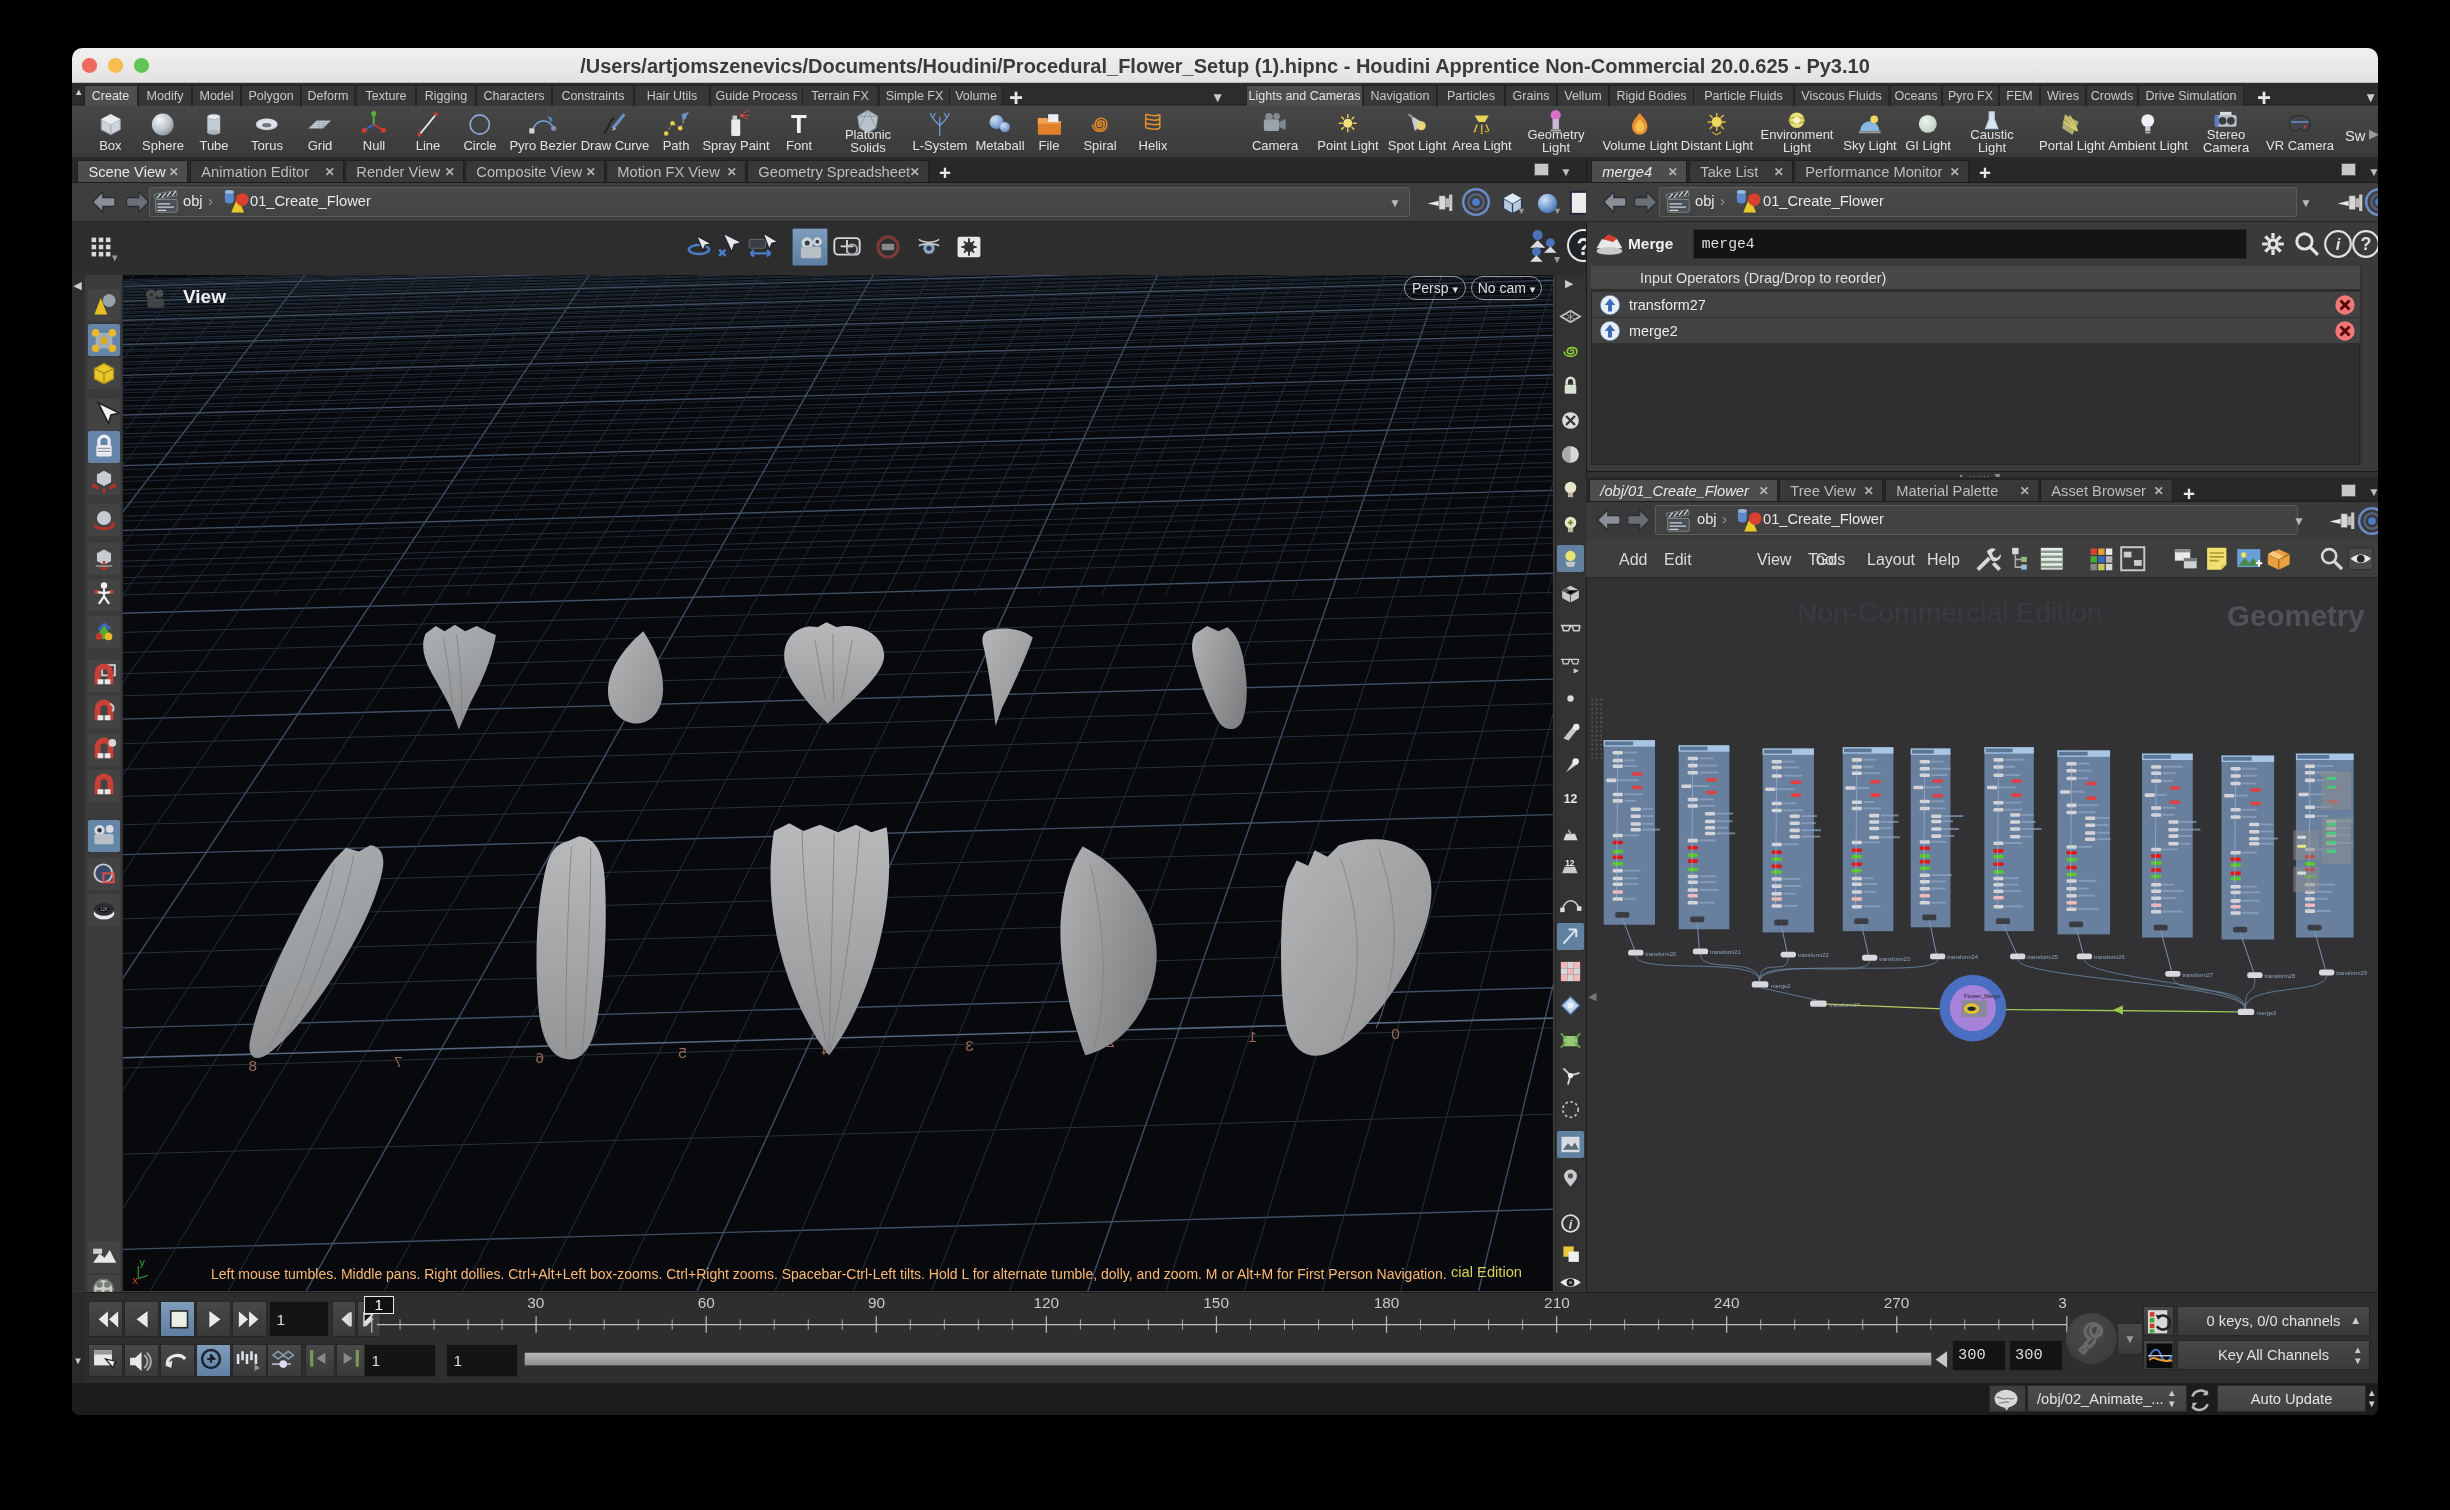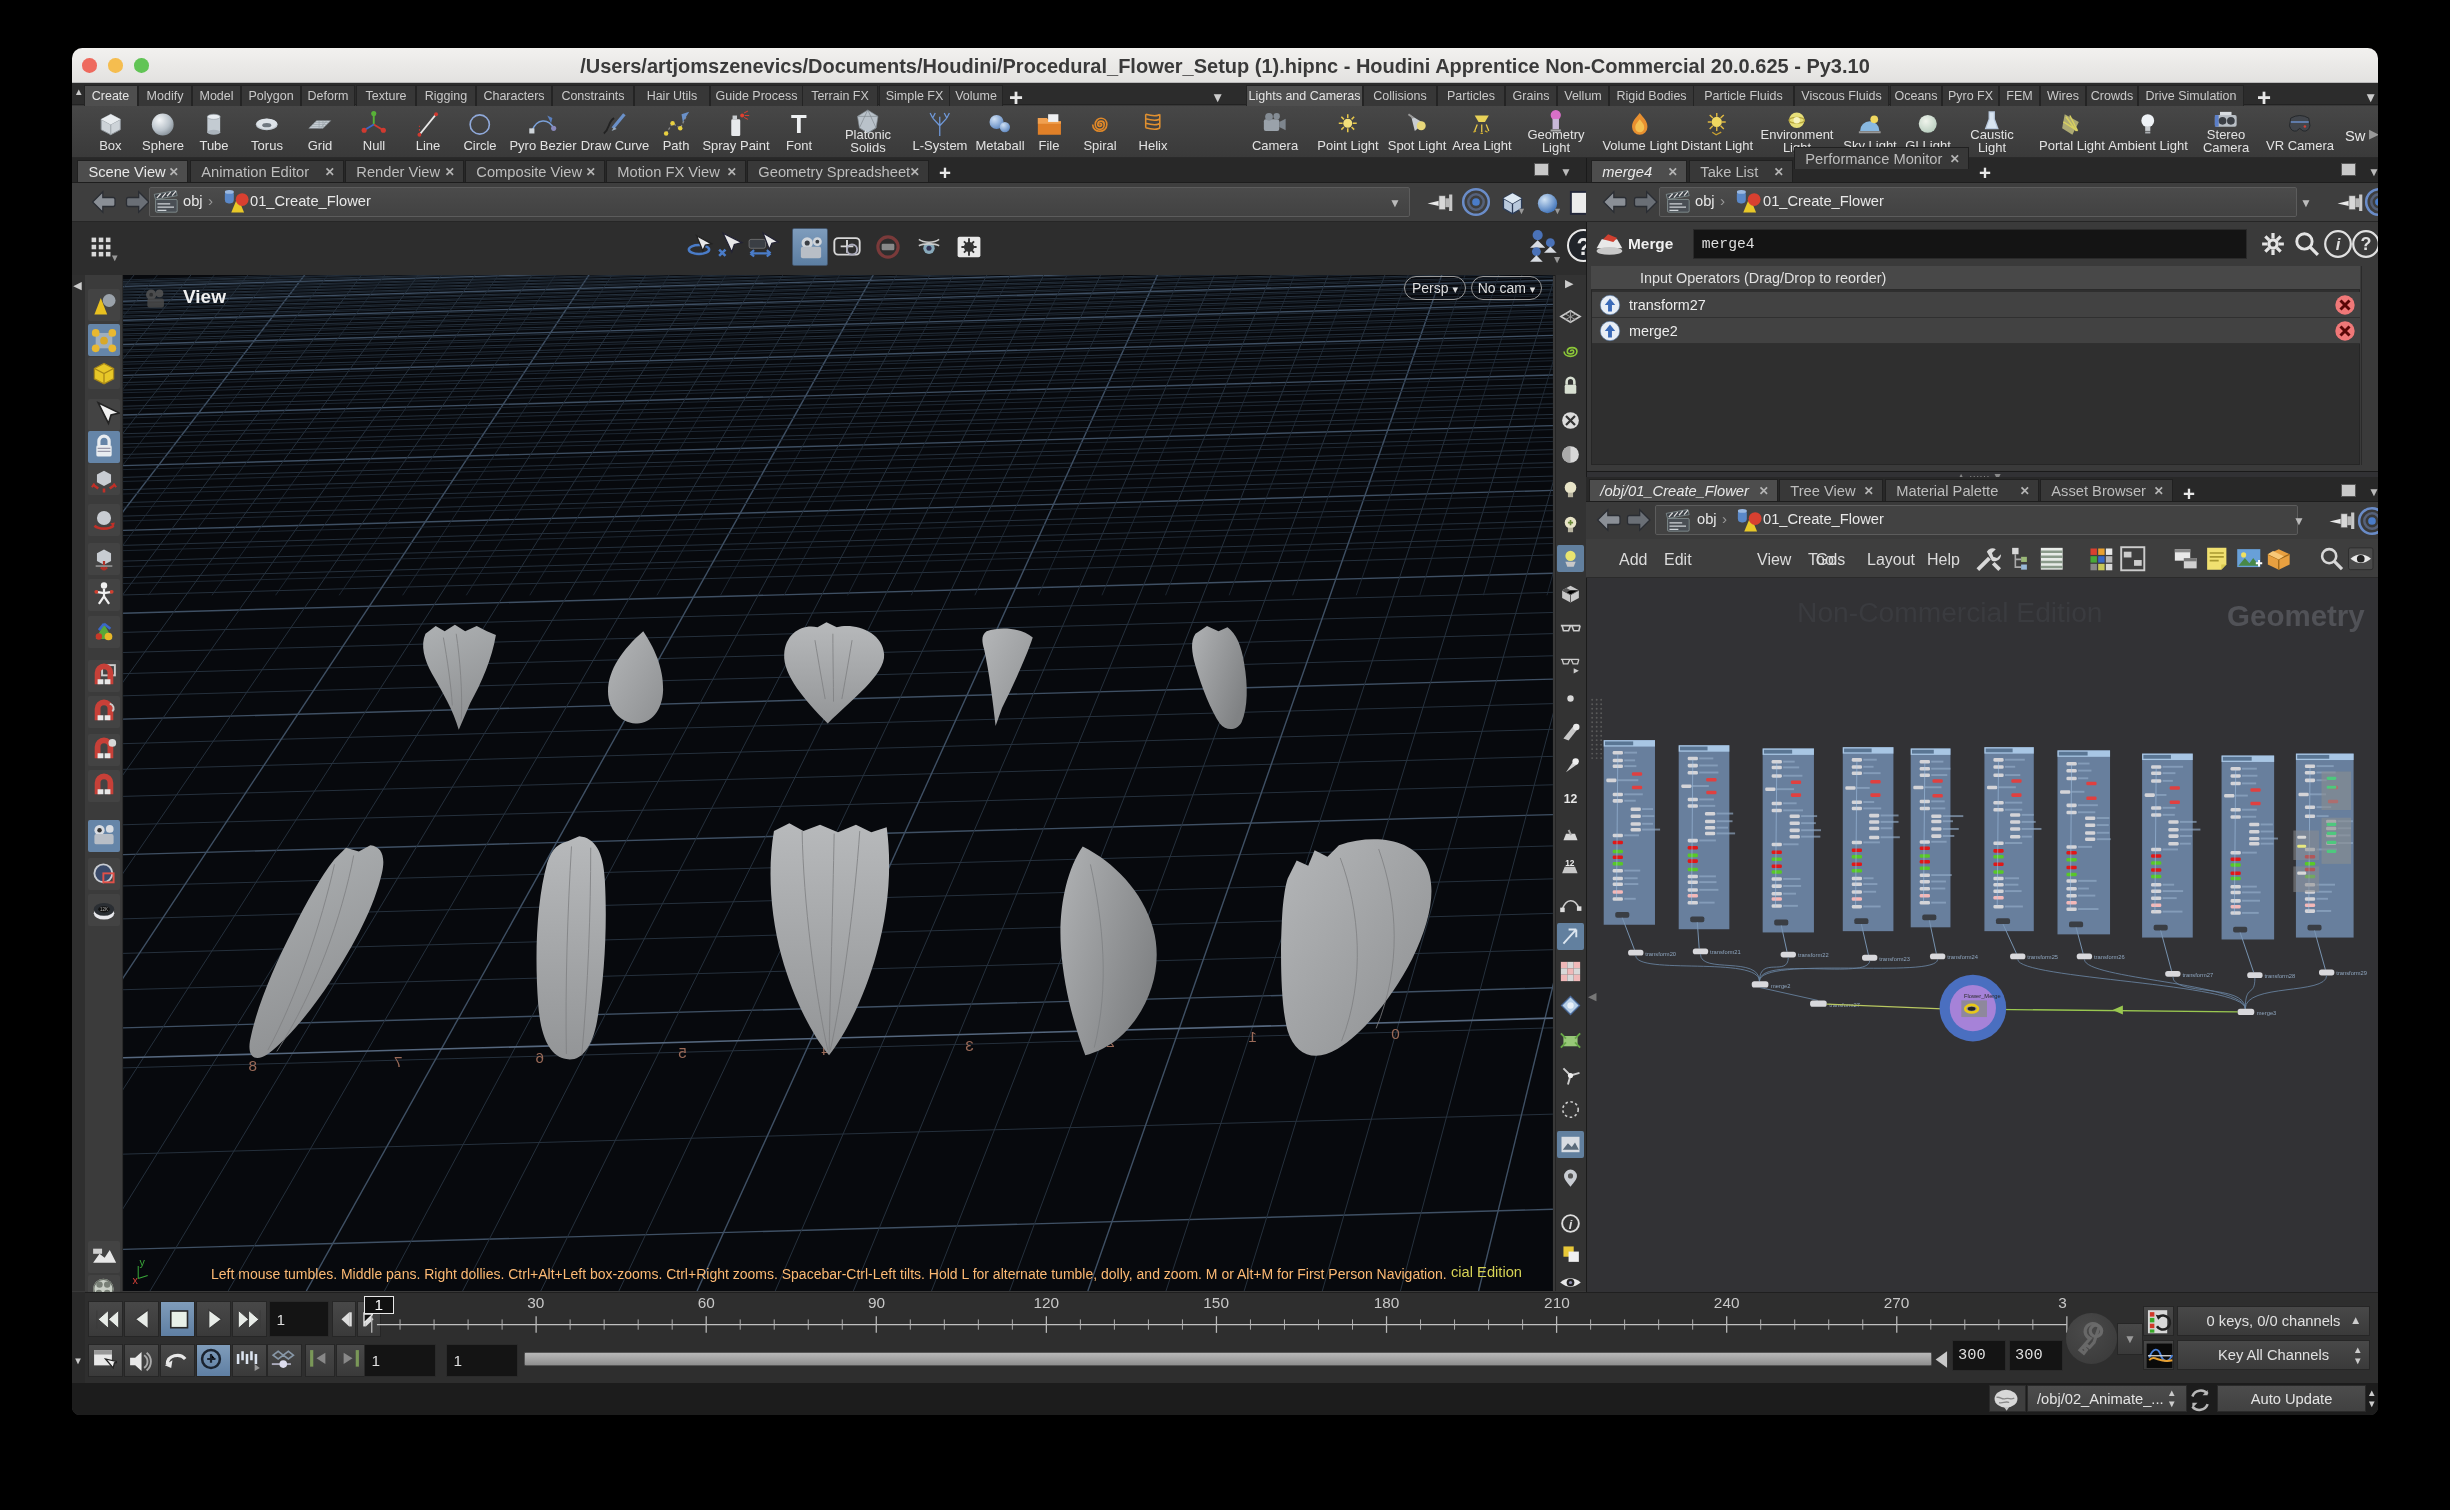--- a/index.html
+++ b/index.html
@@ -62,21 +62,21 @@
 <div class="stab" style="left:404px;top:37px;width:76px">Characters</div>
 <div class="stab" style="left:480px;top:37px;width:82px">Constraints</div>
 <div class="stab" style="left:562px;top:37px;width:76px">Hair Utils</div>
 <div class="stab" style="left:638px;top:37px;width:93px">Guide Process</div>
 <div class="stab" style="left:730px;top:37px;width:76px">Terrain FX</div>
 <div class="stab" style="left:807px;top:37px;width:71px">Simple FX</div>
 <div class="stab" style="left:877px;top:37px;width:54px">Volume</div>
 <div class="abs" style="left:937px;top:36px;color:#e8e8e8;font-size:24px;font-weight:bold">+</div>
 <div class="abs" style="left:1139px;top:42px;color:#ccc;font-size:13.5px">▼</div>
 <div class="stab act" style="left:1174px;top:37px;width:117px">Lights and Cameras</div>
-<div class="stab" style="left:1291px;top:37px;width:74px">Collisions</div>
+<div class="stab" style="left:1291px;top:37px;width:74px">Navigation</div>
 <div class="stab" style="left:1365px;top:37px;width:68px">Particles</div>
 <div class="stab" style="left:1433px;top:37px;width:52px">Grains</div>
 <div class="stab" style="left:1485px;top:37px;width:52px">Vellum</div>
 <div class="stab" style="left:1537px;top:37px;width:85px">Rigid Bodies</div>
 <div class="stab" style="left:1621px;top:37px;width:101px">Particle Fluids</div>
 <div class="stab" style="left:1722px;top:37px;width:95px">Viscous Fluids</div>
 <div class="stab" style="left:1818px;top:37px;width:52px">Oceans</div>
 <div class="stab" style="left:1870px;top:37px;width:57px">Pyro FX</div>
 <div class="stab" style="left:1927px;top:37px;width:41px">FEM</div>
 <div class="stab" style="left:1968px;top:37px;width:46px">Wires</div>
@@ -385,21 +385,21 @@
 <div class="ptab" style="left:273px;top:112px;width:119px;padding:0;text-align:left"><span style="margin-left:10.3px">Render View</span><span class="x">✕</span></div>
 <div class="ptab" style="left:393px;top:112px;width:140px;padding:0;text-align:left"><span style="margin-left:10.3px">Composite View</span><span class="x">✕</span></div>
 <div class="ptab" style="left:534px;top:112px;width:140px;padding:0;text-align:left"><span style="margin-left:10.3px">Motion FX View</span><span class="x">✕</span></div>
 <div class="ptab" style="left:675px;top:112px;width:182px;padding:0;text-align:left"><span style="margin-left:10.3px">Geometry Spreadsheet</span><span class="x">✕</span></div>
 <div class="abs" style="left:867px;top:113px;color:#e8e8e8;font-size:20.5px;font-weight:bold">+</div>
 <div class="abs" style="left:1462px;top:115px;width:15.4px;height:13px;background:#c8c8c8;border:1.3px solid #555"></div>
 <div class="abs" style="left:1488px;top:117px;color:#bbb;font-size:12px">▼</div>
 <div class="panetabs" style="left:1514px;width:792px;border-left:1.3px solid #1a1a1a"></div>
 <div class="ptab act" style="left:1519px;top:112px;width:96px;padding:0;text-align:left"><span style="margin-left:10.3px;font-style:italic;">merge4</span><span class="x">✕</span></div>
 <div class="ptab" style="left:1617px;top:112px;width:104px;padding:0;text-align:left"><span style="margin-left:10.3px;">Take List</span><span class="x">✕</span></div>
-<div class="ptab" style="left:1722px;top:99px;width:175px;padding:0;text-align:left"><span style="margin-left:10.3px;">Performance Monitor</span><span class="x">✕</span></div>
+<div class="ptab" style="left:1722px;top:112px;width:175px;padding:0;text-align:left"><span style="margin-left:10.3px;">Performance Monitor</span><span class="x">✕</span></div>
 <div class="abs" style="left:1907px;top:113px;color:#e8e8e8;font-size:20.5px;font-weight:bold">+</div>
 <div class="abs" style="left:2269px;top:115px;width:15.4px;height:13px;background:#c8c8c8;border:1.3px solid #555"></div>
 <div class="abs" style="left:2296px;top:117px;color:#bbb;font-size:12px">▼</div>
 <div class="navbar" style="left:0;top:135px;width:1514px"></div>
 <svg class="abs" style="left:18px;top:141px" width="29.5" height="26" viewBox="0 0 46 40">
       <path d="M20 4 4 20 20 36V27h16a3 3 0 0 0 3-3v-8a3 3 0 0 0-3-3H20Z" fill="#8a8f96" stroke="#2a2d33" stroke-width="2"></path>
     </svg>
 <svg class="abs" style="left:50px;top:141px" width="29.5" height="26" viewBox="0 0 46 40">
       <path d="M26 4 42 20 26 36V27H10a3 3 0 0 1-3-3v-8a3 3 0 0 1 3-3h16Z" fill="#6a6f76" stroke="#2a2d33" stroke-width="2"></path>
     </svg>

